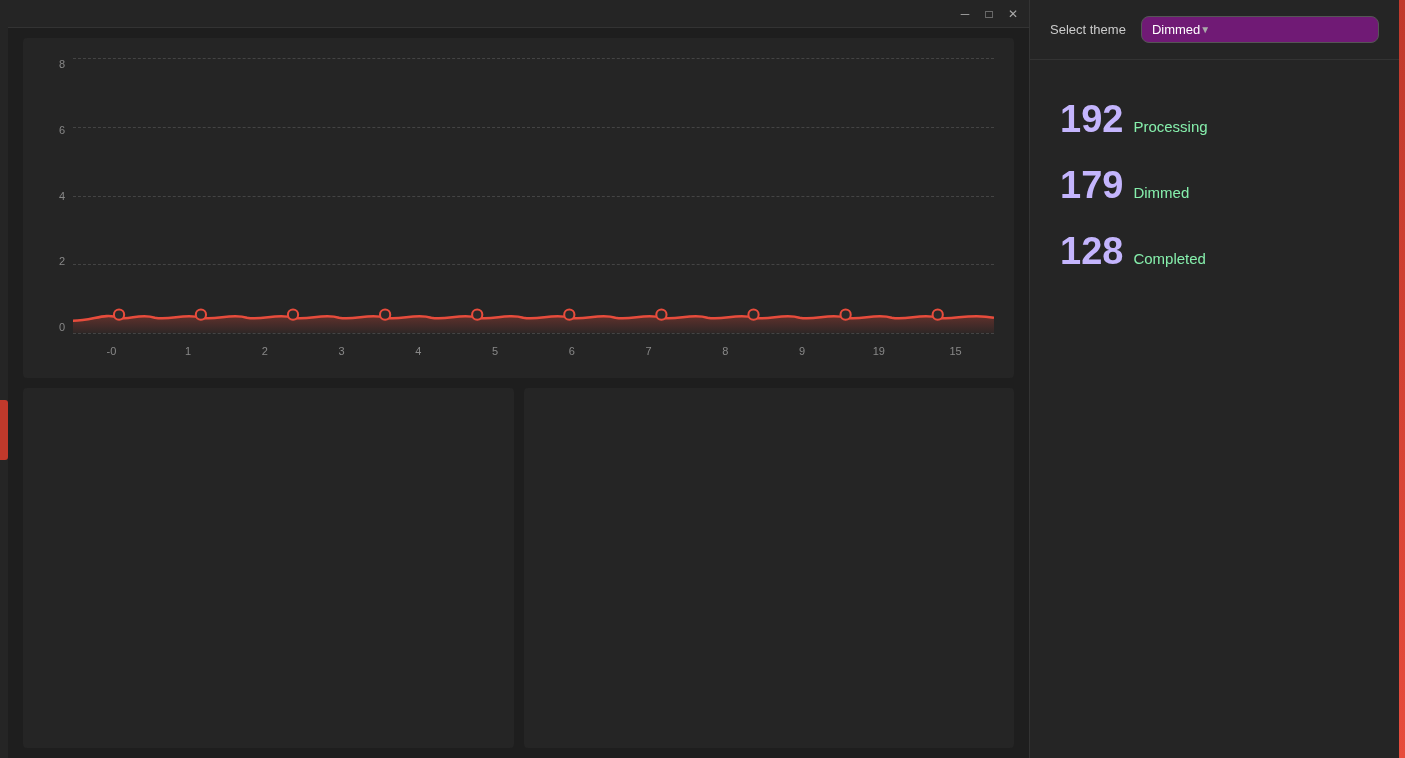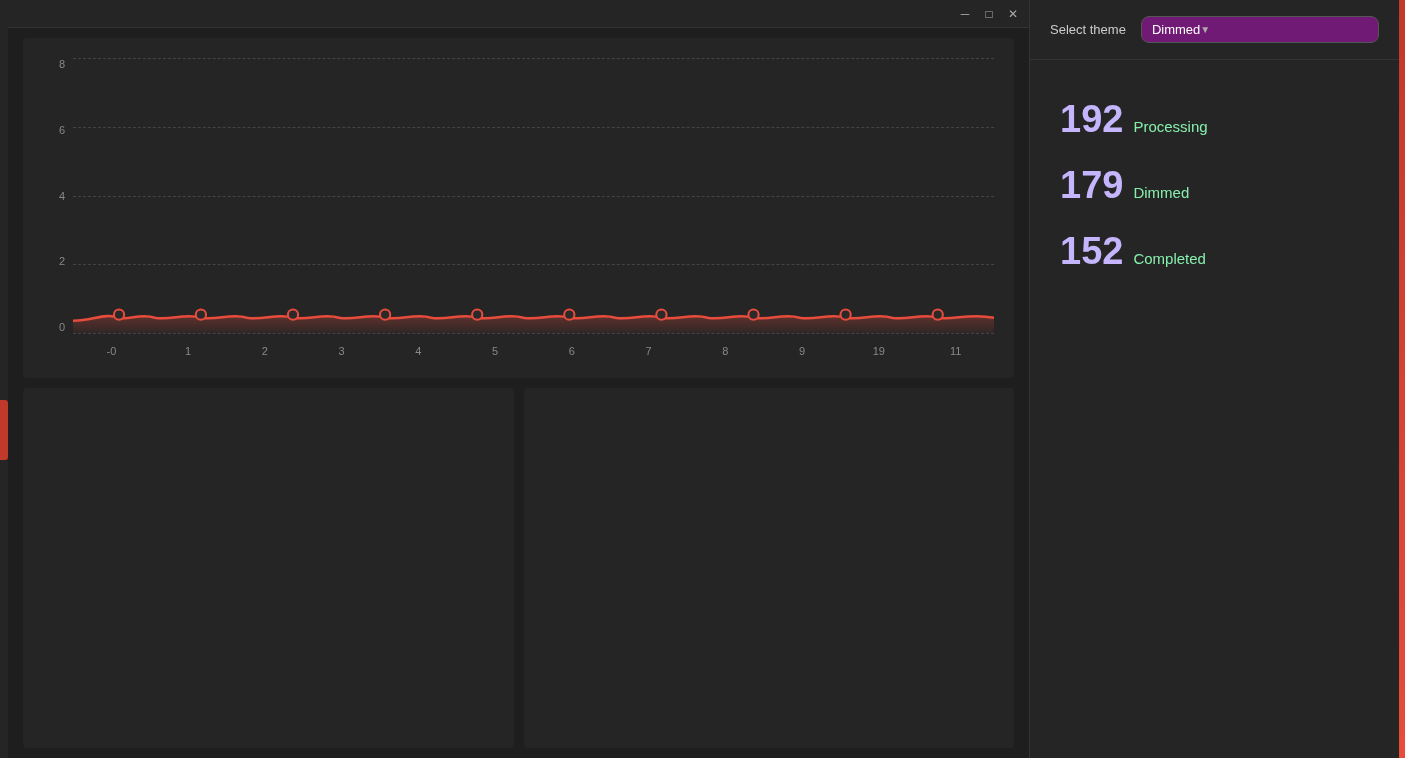--- a/index.html
+++ b/index.html
@@ -330,21 +330,21 @@
             <span class="x-label">1</span>
             <span class="x-label">2</span>
             <span class="x-label">3</span>
             <span class="x-label">4</span>
             <span class="x-label">5</span>
             <span class="x-label">6</span>
             <span class="x-label">7</span>
             <span class="x-label">8</span>
             <span class="x-label">9</span>
             <span class="x-label">19</span>
-            <span class="x-label">11</span>
+            <span class="x-label">15</span>
           </div>
         </div>
       </div>
 
       <div class="bottom-panels">
         <div class="panel"></div>
         <div class="panel"></div>
       </div>
 
     </div>
@@ -366,21 +366,21 @@
         <span class="stat-number">192</span>
         <span class="stat-label">Processing</span>
       </div>
 
       <div class="stat-row">
         <span class="stat-number">179</span>
         <span class="stat-label">Dimmed</span>
       </div>
 
       <div class="stat-row">
-        <span class="stat-number">152</span>
+        <span class="stat-number">128</span>
         <span class="stat-label">Completed</span>
       </div>
 
     </div>
   </div>
 
   <div class="right-edge"></div>
 
 </div>
 

